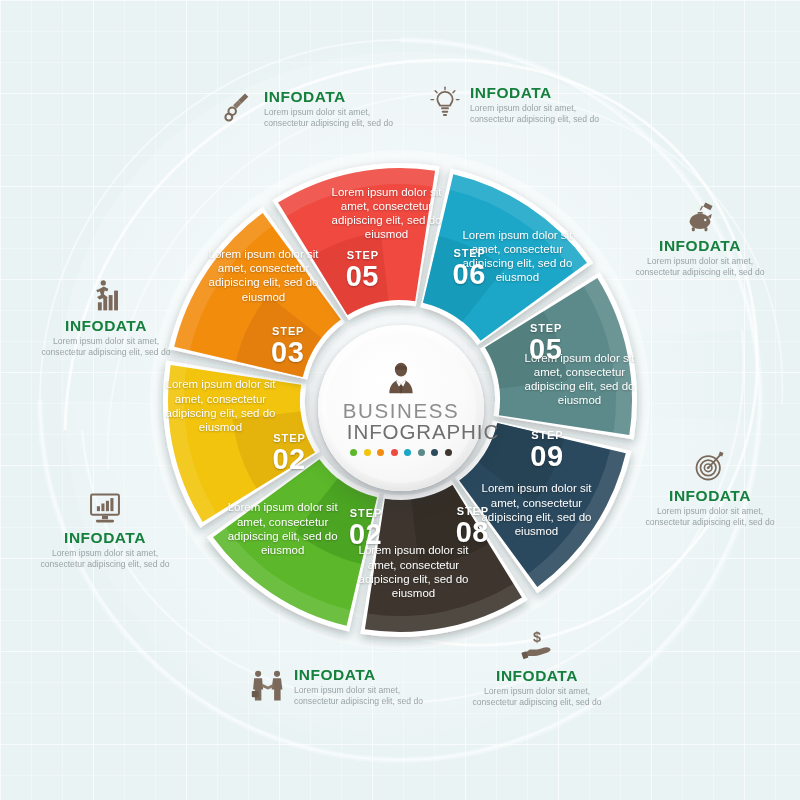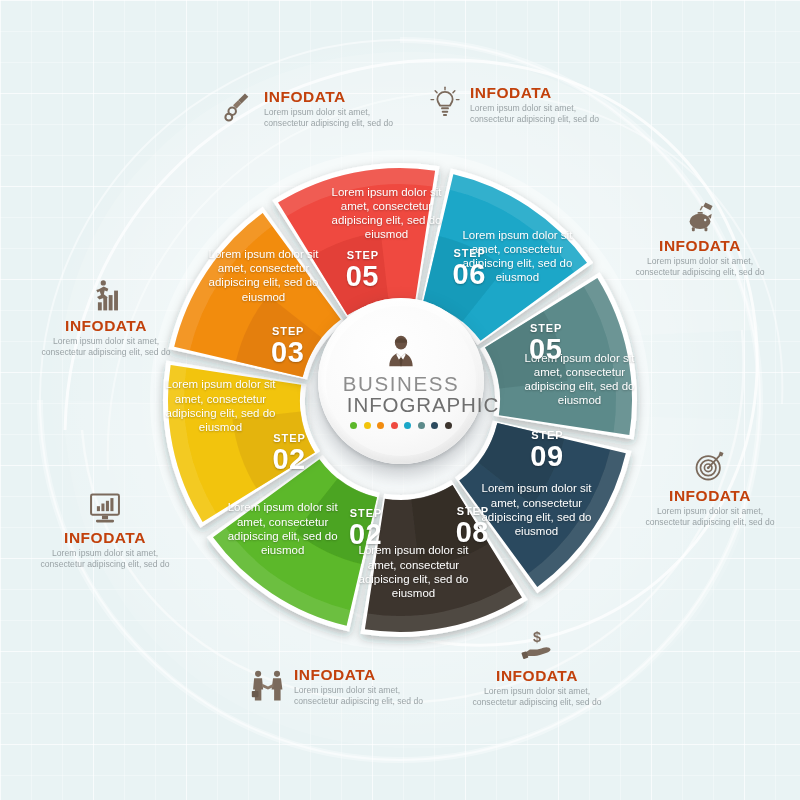--- a/index.html
+++ b/index.html
@@ -28,38 +28,38 @@
   }
   .seg-body{
     font-size:11.5px;line-height:14.3px;font-weight:400;width:112px;
   }
   .seg-step{font-size:11px;letter-spacing:.9px;font-weight:700;line-height:11px;}
   .seg-num{font-size:29px;font-weight:700;line-height:30px;letter-spacing:.5px;}
   .steplabel{position:absolute;text-align:right;}
 
   
   #hub{
-    position:absolute;left:318px;top:298px;width:166px;height:166px;border-radius:50%;
+    position:absolute;left:318px;top:325px;width:166px;height:166px;border-radius:50%;
     background:radial-gradient(circle at 38% 30%, #ffffff 0%, #fdfdfd 45%, #ececec 82%, #dcdcdc 100%);
     box-shadow:0 9px 20px rgba(40,50,60,.28), 0 2px 5px rgba(0,0,0,.14),
                inset 0 -4px 9px rgba(0,0,0,.045), inset 0 3px 6px rgba(255,255,255,.9);
   }
   #hub-inner{
     position:absolute;left:8px;top:8px;width:150px;height:150px;border-radius:50%;
     background:radial-gradient(circle at 40% 32%, #ffffff 0%, #fafafa 60%, #efefef 100%);
     display:flex;flex-direction:column;align-items:center;justify-content:center;
   }
   #hub-title{font-size:20.5px;letter-spacing:1.6px;color:#8d8d8d;line-height:21px;font-weight:400;}
   #hub-sub{font-size:20.5px;letter-spacing:.9px;color:#6f6f6f;line-height:22px;font-weight:400;margin-left:44px;}
   #hub-dots{display:flex;gap:6.5px;margin-top:6px;}
   #hub-dots i{width:7px;height:7px;border-radius:50%;display:block;}
 
   
   .info{position:absolute;width:150px;}
-  .info .ttl{font-size:15.5px;font-weight:700;color:#c2410c;letter-spacing:.5px;line-height:17px;}
+  .info .ttl{font-size:15.5px;font-weight:700;color:#15803d;letter-spacing:.5px;line-height:17px;}
   .info .txt{font-size:8.6px;line-height:10.6px;color:#9aa3a6;margin-top:2px;}
   .info.side .ico{margin:0 auto 3px;display:block;}
   .info.row{display:flex;align-items:flex-start;gap:8px;width:190px;}
   .info.row .ico{flex:0 0 auto;margin-top:2px;}
   .info.center{text-align:center;}
   .ico{color:#7b6a5c;}
 </style>
 </head>
 <body>
 

